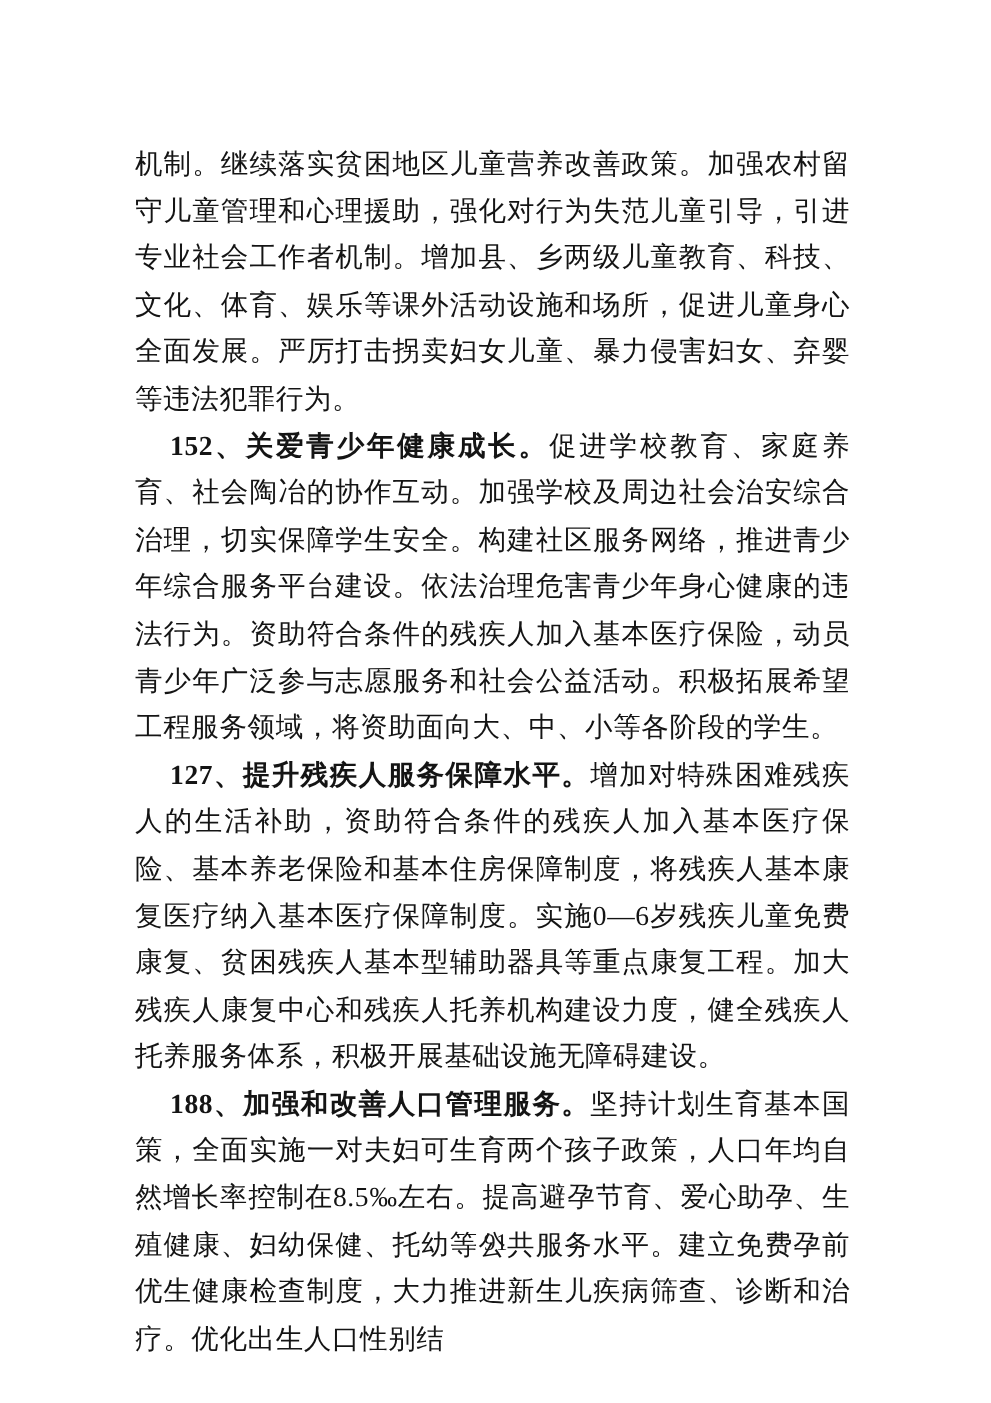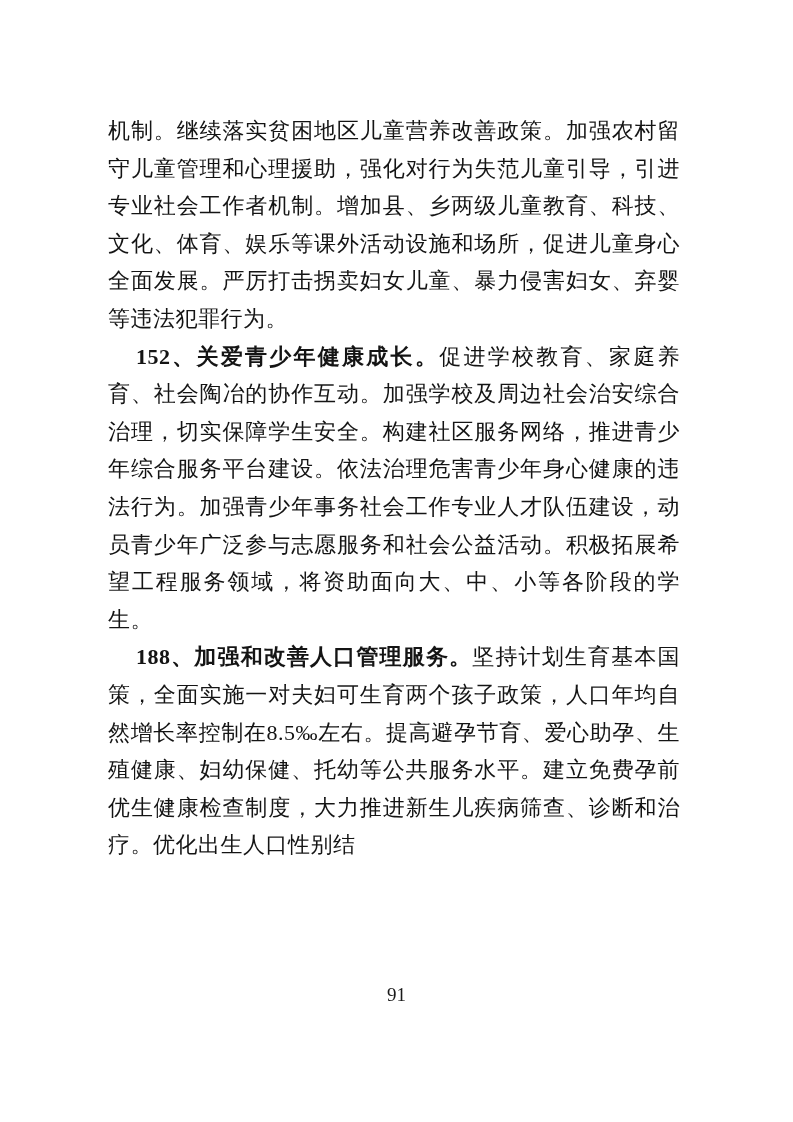--- a/index.html
+++ b/index.html
@@ -47,21 +47,22 @@
   }
 </style>
 </head>
 <body>
 
 <div class="page">
   <div class="content">
 
     <p class="para"><span class="heading"></span><span>机制。继续落实贫困地区儿童营养改善政策。加强农村留守儿童管理和心理援助，强化对行为失范儿童引导，引进专业社会工作者机制。增加县、乡两级儿童教育、科技、文化、体育、娱乐等课外活动设施和场所，促进儿童身心全面发展。严厉打击拐卖妇女儿童、暴力侵害妇女、弃婴等违法犯罪行为。</span></p>
 
-    <p class="para indent"><span class="heading">152、关爱青少年健康成长。</span><span>促进学校教育、家庭养育、社会陶冶的协作互动。加强学校及周边社会治安综合治理，切实保障学生安全。构建社区服务网络，推进青少年综合服务平台建设。依法治理危害青少年身心健康的违法行为。加强青少年事务社会工作专业人才队伍建设，动员青少年广泛参与志愿服务和社会公益活动。积极拓展希望工程服务领域，将资助面向大、中、小等各阶段的学生。</span></p>
+    <p class="para indent"><span class="heading">152、关爱青少年健康成长。</span><span>促进学校教育、家庭养育、社会陶冶的协作互动。加强学校及周边社会治安综合治理，切实保障学生安全。构建社区服务网络，推进青少年综合服务平台建设。依法治理危害青少年身心健康的违法行为。资助符合条件的残疾人加入基本医疗保险，动员青少年广泛参与志愿服务和社会公益活动。积极拓展希望工程服务领域，将资助面向大、中、小等各阶段的学生。</span></p>
 
+    <p class="para indent"><span class="heading">127、提升残疾人服务保障水平。</span><span>增加对特殊困难残疾人的生活补助，资助符合条件的残疾人加入基本医疗保险、基本养老保险和基本住房保障制度，将残疾人基本康复医疗纳入基本医疗保障制度。实施0—6岁残疾儿童免费康复、贫困残疾人基本型辅助器具等重点康复工程。加大残疾人康复中心和残疾人托养机构建设力度，健全残疾人托养服务体系，积极开展基础设施无障碍建设。</span></p>
 
     <p class="para indent"><span class="heading">188、加强和改善人口管理服务。</span><span>坚持计划生育基本国策，全面实施一对夫妇可生育两个孩子政策，人口年均自然增长率控制在8.5‰左右。提高避孕节育、爱心助孕、生殖健康、妇幼保健、托幼等公共服务水平。建立免费孕前优生健康检查制度，大力推进新生儿疾病筛查、诊断和治疗。优化出生人口性别结</span></p>
 
   </div>
 
   <div class="page-number">91</div>
 </div>
 
 </body></html>

